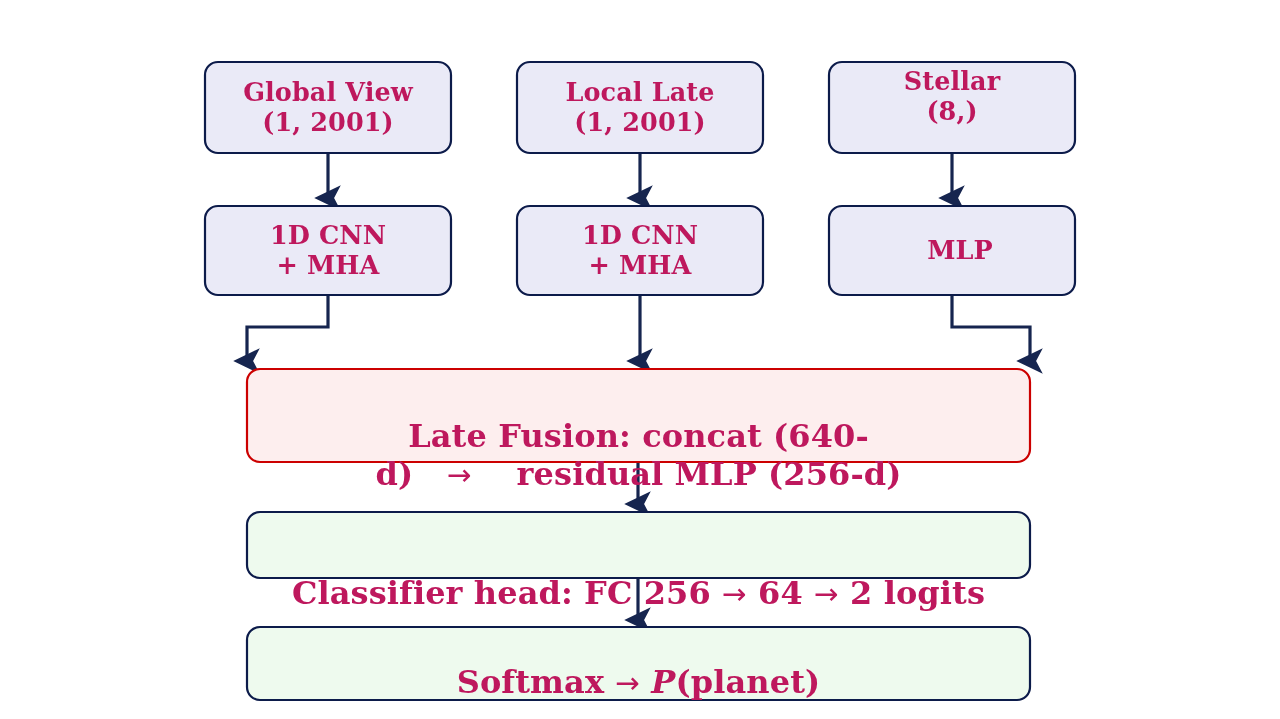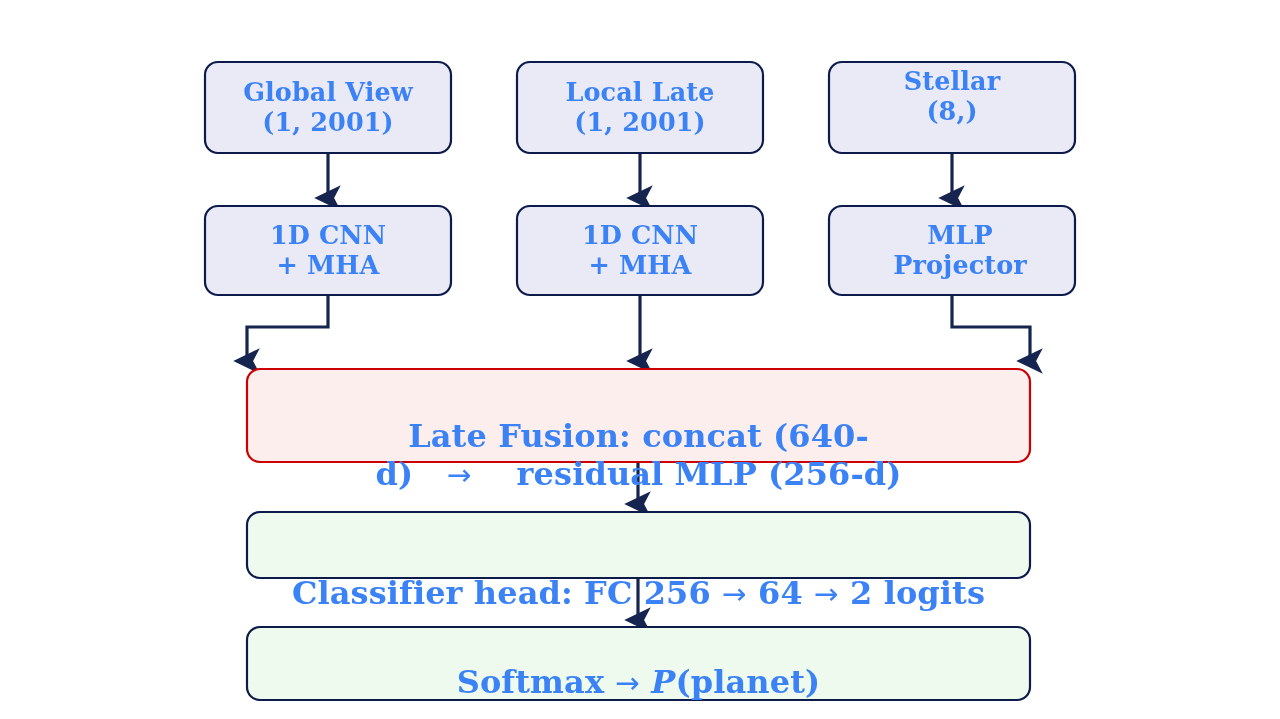--- a/index.html
+++ b/index.html
@@ -33,21 +33,21 @@
   }
   .node-label {
     position: absolute;
     display: flex;
     flex-direction: column;
     align-items: center;
     justify-content: center;
     text-align: center;
     font-family: "DejaVu Serif", "Liberation Serif", serif;
     font-weight: bold;
-    color: #3b82f6;
+    color: #be185d;
     line-height: 1.16;
     letter-spacing: 0.1px;
     pointer-events: none;
   }
   .node-label .line {
     display: block;
     white-space: pre;
   }
   .lbl-26 { font-size: 25.5px; }
   .lbl-25 { font-size: 32px; margin-top: 40px; }
@@ -109,21 +109,20 @@
       <div class="node-label lbl-26" style="left: 205px; top: 206px; width: 246px; height: 89px;">
         <span class="line">1D CNN</span>
         <span class="line">+ MHA</span>
       </div>
       <div class="node-label lbl-26" style="left: 517px; top: 206px; width: 246px; height: 89px;">
         <span class="line">1D CNN</span>
         <span class="line">+ MHA</span>
       </div>
       <div class="node-label lbl-26" style="left: 829px; top: 206px; width: 262px; height: 89px;">
         <span class="line">MLP</span>
-        <span class="line">Projector</span>
       </div>
       <div class="node-label lbl-25" style="left: 247px; top: 369px; width: 783px; height: 93px;">
         <span class="line">Late Fusion: concat (640-</span>
         <span class="line">d)   <span class="arrowglyph">→</span>    residual MLP (256-d)</span>
       </div>
       <div class="node-label lbl-25" style="left: 247px; top: 512px; width: 783px; height: 84px;">
         <span class="line">Classifier head: FC 256 <span class="arrowglyph">→</span> 64 <span class="arrowglyph">→</span> 2 logits</span>
       </div>
       <div class="node-label lbl-25" style="left: 247px; top: 598px; width: 783px; height: 89px;">
         <span class="line">Softmax <span class="arrowglyph">→</span> <span class="mathit">P</span>(planet)</span>

